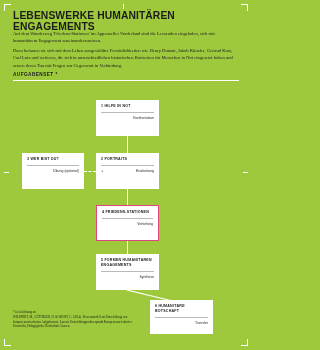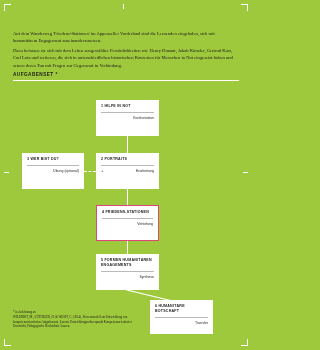--- a/index.html
+++ b/index.html
@@ -98,20 +98,21 @@
 <div class="page">
 
   <div class="cropmark cm-tl"></div>
   <div class="cropmark cm-tc"></div>
   <div class="cropmark cm-tr"></div>
   <div class="cropmark cm-ml"></div>
   <div class="cropmark cm-mr"></div>
   <div class="cropmark cm-bl"></div>
   <div class="cropmark cm-br"></div>
 
+  <div class="title">LEBENSWERKE HUMANITÄREN ENGAGEMENTS</div>
 
   <div class="bodytext p1">Auf dem Wanderweg 'Friedens-Stationen' im Appenzeller Vorderland sind die Lernenden eingeladen, sich mit humanitärem Engagement auseinanderzusetzen.</div>
   <div class="bodytext p2">Dazu befassen sie sich mit dem Leben ausgewählter Persönlichkeiten wie Henry Dunant, Jakob Künzler, Gertrud Kurz, Carl Lutz und weiteren, die sich in unterschiedlichen historischen Kontexten für Menschen in Not eingesetzt haben und setzen deren Tun mit Fragen zur Gegenwart in Verbindung.</div>
 
   <div class="setlabel">AUFGABENSET *</div>
   <div class="setrule"></div>
 
   <div class="flow">
 
     <div class="conn v1"></div>

